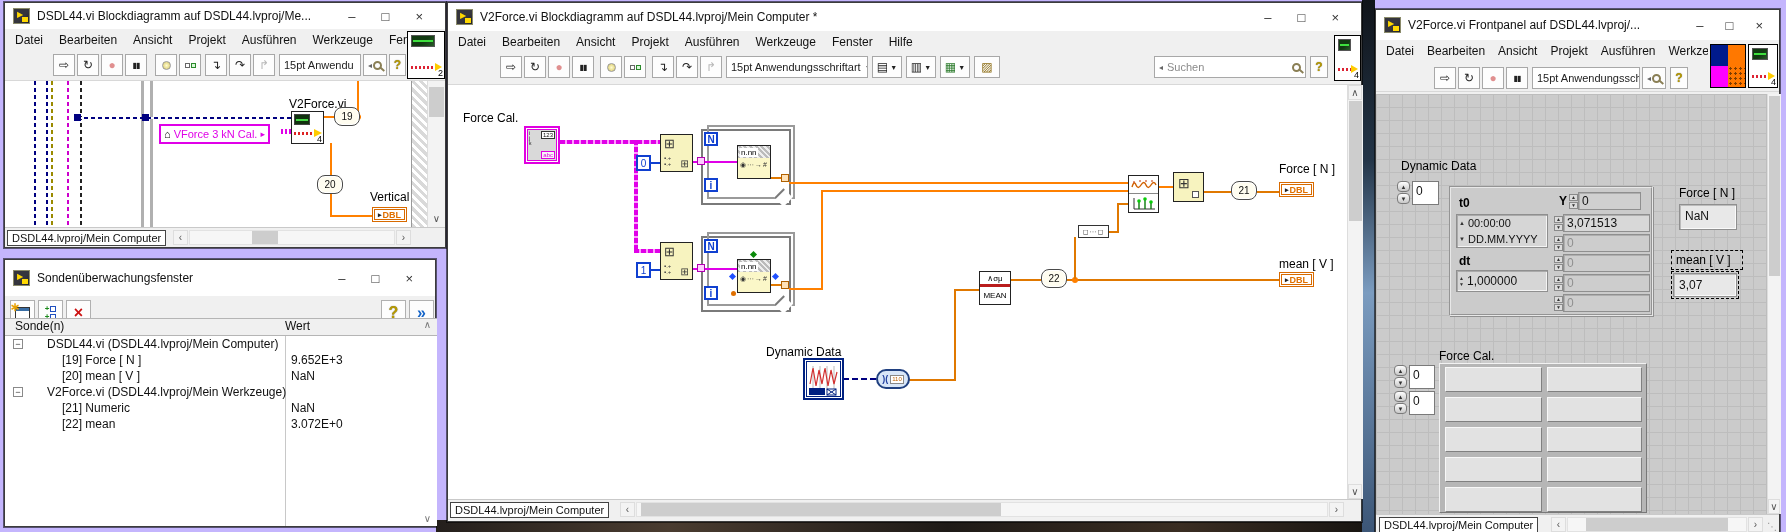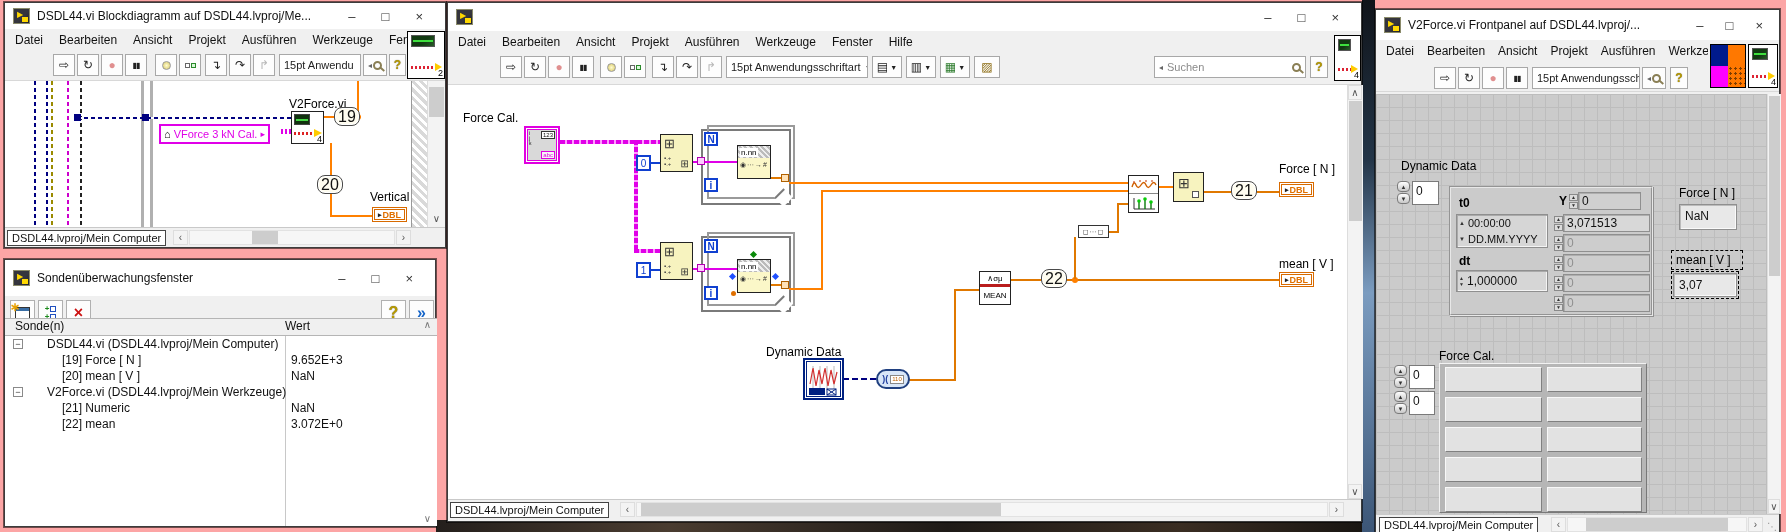--- a/index.html
+++ b/index.html
@@ -1,18 +1,18 @@
 <!DOCTYPE html>
 <html><head>
 <meta charset="utf-8">
 <style>
   *{margin:0;padding:0;box-sizing:border-box}
   html,body{background:#000}
   body{font-family:"Liberation Sans",sans-serif;-webkit-font-smoothing:antialiased}
-  .screen{position:relative;width:1786px;height:532px;background:#fca5a5;overflow:hidden}
+  .screen{position:relative;width:1786px;height:532px;background:#c4b5fd;overflow:hidden}
   .abs{position:absolute}
   .desk-strip{position:absolute;left:436px;top:520px;width:930px;height:12px;
     background:linear-gradient(90deg,#241f1c,#4a3c30 25%,#1e1a17 55%,#3a2d22 80%,#181512)}
   .desk-sliver{position:absolute;left:1362px;top:0;width:13px;height:532px;
     background:linear-gradient(180deg,#10141a 0%,#233548 30%,#7b9cc0 55%,#3c5677 100%)}
 
   
   .win{position:absolute;background:#f0f0f0;border:1px solid #3c3c3c;box-shadow:0 0 0 1px rgba(0,0,0,.55)}
   .titlebar{display:flex;align-items:center;gap:7px;background:#fff;padding:0 8px;font-size:12px;color:#111;white-space:nowrap;overflow:hidden}
   .title{overflow:hidden;text-overflow:ellipsis}
@@ -45,21 +45,21 @@
   .vtrack{position:absolute;background:#f3f3f3;border-left:1px solid #ddd}
   .vthumb{position:absolute;left:1px;right:1px;background:#cdcdcd}
   .grip{position:absolute;color:#999;font-size:10px}
 
   
   .diagram{position:absolute;background:#fff;overflow:hidden}
   .wire{position:absolute}
   .w-or{background:#ff8000}
   .w-or1{background:#e07800}
   .dlabel{position:absolute;font-size:12px;color:#000;white-space:nowrap}
-  .probe{position:absolute;border:1px solid #4a4a4a;border-radius:8px;background:#fffdf0;font-size:16px;color:#111;
+  .probe{position:absolute;border:1px solid #4a4a4a;border-radius:8px;background:#fffdf0;font-size:10px;color:#111;
          display:flex;align-items:center;justify-content:center;box-shadow:inset 0 0 0 1px #fff}
   .dblind{position:absolute;border:1px solid #d86a00;background:#fff;padding:1px}
   .dblind i{display:flex;align-items:center;border:1px solid #d86a00;font-style:normal;font-weight:bold;font-size:9px;color:#e07000;padding:0 3px;height:11px}
   .dblind i b{color:#222;font-size:7px;margin-right:1px}
   .nterm{position:absolute;width:14px;height:14px;border:2px solid #1040d0;background:#fff;color:#1040d0;
          font-weight:bold;font-size:10px;display:flex;align-items:center;justify-content:center}
   .cnst{position:absolute;width:15px;height:16px;border:2px solid #1040d0;background:#fff;color:#1040d0;
         font-size:10px;display:flex;align-items:center;justify-content:center}
   .tunnel{position:absolute;width:8px;height:8px;border:1px solid #000;background:#fff}
   .tn-p{border-color:#b000b0;background:#ffccff}
@@ -347,20 +347,21 @@
         <span class="lbl2">[22] mean</span>
         <span class="val">3.072E+0</span>
       </div>
       <div class="abs" style="right:6px;bottom:2px;color:#777;font-size:10px">∨</div>
     </div>
   </div>
 
   <div class="win" style="left:447px;top:2px;width:915px;height:520px">
     <div class="titlebar" style="height:28px">
       <span class="lvico"></span>
+      <span class="title">V2Force.vi Blockdiagramm auf DSDL44.lvproj/Mein Computer *</span>
       <span class="caps">
         <span>–</span>
         <span>□</span>
         <span>×</span>
       </span>
     </div>
     <div class="menubar" style="height:22px">
       <span>Datei</span>
       <span>Bearbeiten</span>
       <span>Ansicht</span>

